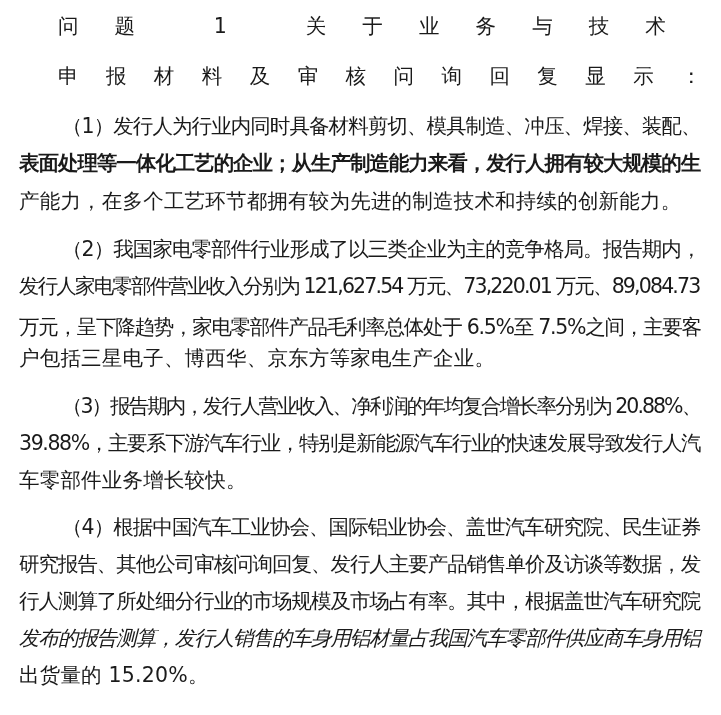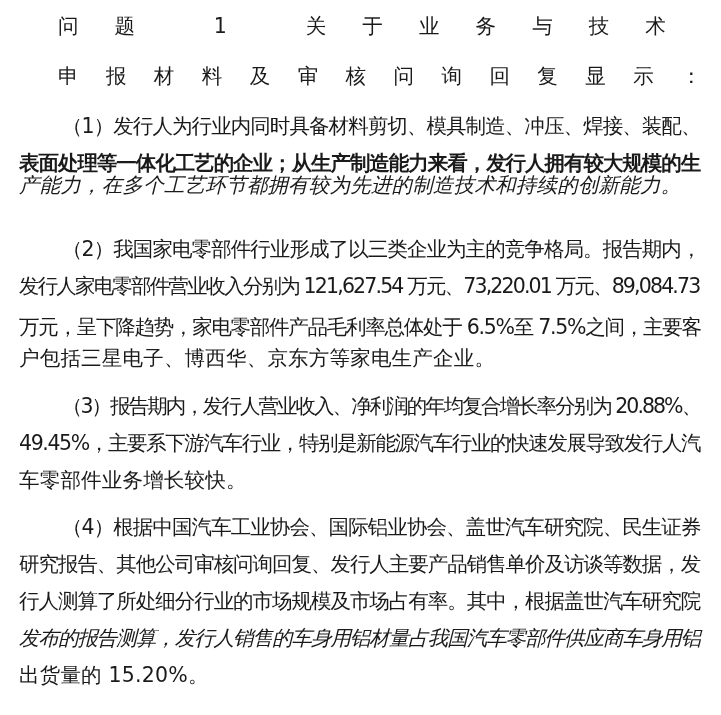--- a/index.html
+++ b/index.html
@@ -29,33 +29,33 @@
 </head>
 <body>
 
 <div>
   <div class="line indent-head" style="top: 13px; letter-spacing: 36.1167px;">问题 1  关于业务与技术</div>
   <div class="line indent-head" style="top: 63px; letter-spacing: 27.4308px;">申报材料及审核问询回复显示：</div>
 
   <div>
     <div class="line indent-para" style="top: 113px; letter-spacing: -0.925px;">（1）发行人为行业内同时具备材料剪切、模具制造、冲压、焊接、装配、</div>
     <div class="line" style="top: 150px; letter-spacing: -1.03529px; font-weight: bold;">表面处理等一体化工艺的企业；从生产制造能力来看，发行人拥有较大规模的生</div>
-    <div class="line" style="top:172px;font-style:italic;">产能力，在多个工艺环节都拥有较为先进的制造技术和持续的创新能力。</div>
+    <div class="line" style="top:188px;">产能力，在多个工艺环节都拥有较为先进的制造技术和持续的创新能力。</div>
   </div>
 
   <div>
     <div class="line indent-para" style="top: 236px; letter-spacing: -0.925px;">（2）我国家电零部件行业形成了以三类企业为主的竞争格局。报告期内，</div>
     <div class="line" style="top: 273px; letter-spacing: -1.83922px;">发行人家电零部件营业收入分别为 121,627.54 万元、73,220.01 万元、89,084.73</div>
     <div class="line" style="top: 314px; letter-spacing: -1.26154px;">万元，呈下降趋势，家电零部件产品毛利率总体处于 6.5%至 7.5%之间，主要客</div>
     <div class="line" style="top:347px;font-family:Liberation Mono, monospace;">户包括三星电子、博西华、京东方等家电生产企业。</div>
   </div>
 
   <div>
     <div class="line indent-para" style="top: 393px; letter-spacing: -1.96216px;">（3）报告期内，发行人营业收入、净利润的年均复合增长率分别为 20.88%、</div>
-    <div class="line" style="top: 430px; letter-spacing: -1.39459px;">49.45%，主要系下游汽车行业，特别是新能源汽车行业的快速发展导致发行人汽</div>
+    <div class="line" style="top: 430px; letter-spacing: -1.39459px;">39.88%，主要系下游汽车行业，特别是新能源汽车行业的快速发展导致发行人汽</div>
     <div class="line" style="top:467px;">车零部件业务增长较快。</div>
   </div>
 
   <div>
     <div class="line indent-para" style="top: 514px; letter-spacing: -0.925px; text-align: center;">（4）根据中国汽车工业协会、国际铝业协会、盖世汽车研究院、民生证券</div>
     <div class="line" style="top: 551px; letter-spacing: -1.03529px;">研究报告、其他公司审核问询回复、发行人主要产品销售单价及访谈等数据，发</div>
     <div class="line" style="top: 588px; letter-spacing: -1.03529px;">行人测算了所处细分行业的市场规模及市场占有率。其中，根据盖世汽车研究院</div>
     <div class="line" style="top: 625px; letter-spacing: -1.03529px; font-style: italic;">发布的报告测算，发行人销售的车身用铝材量占我国汽车零部件供应商车身用铝</div>
     <div class="line" style="top:662px;text-align:center;">出货量的 15.20%。</div>
   </div>

